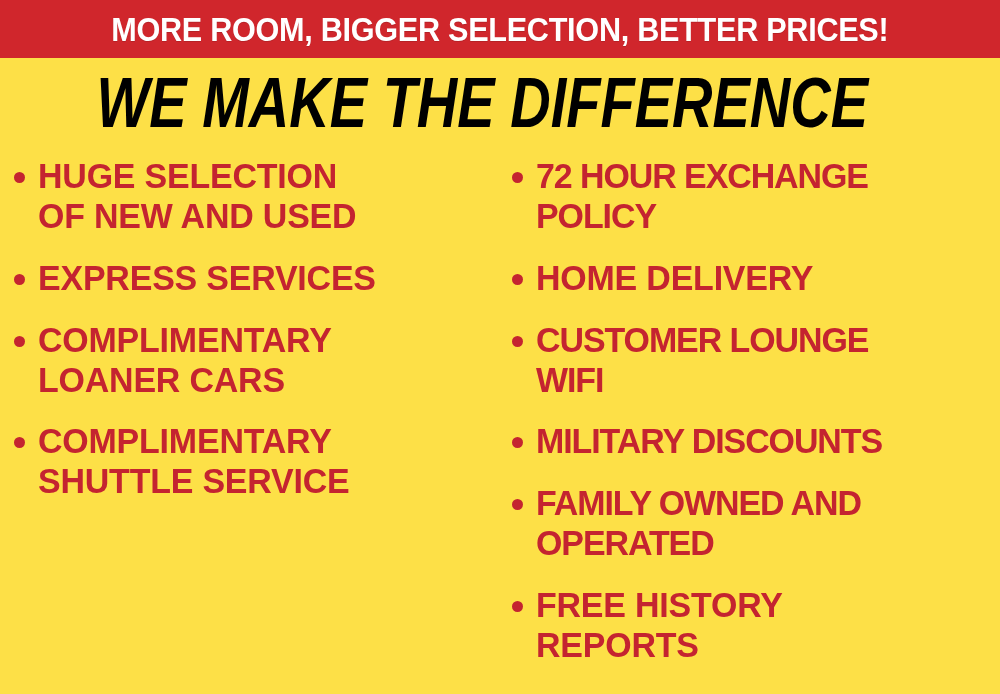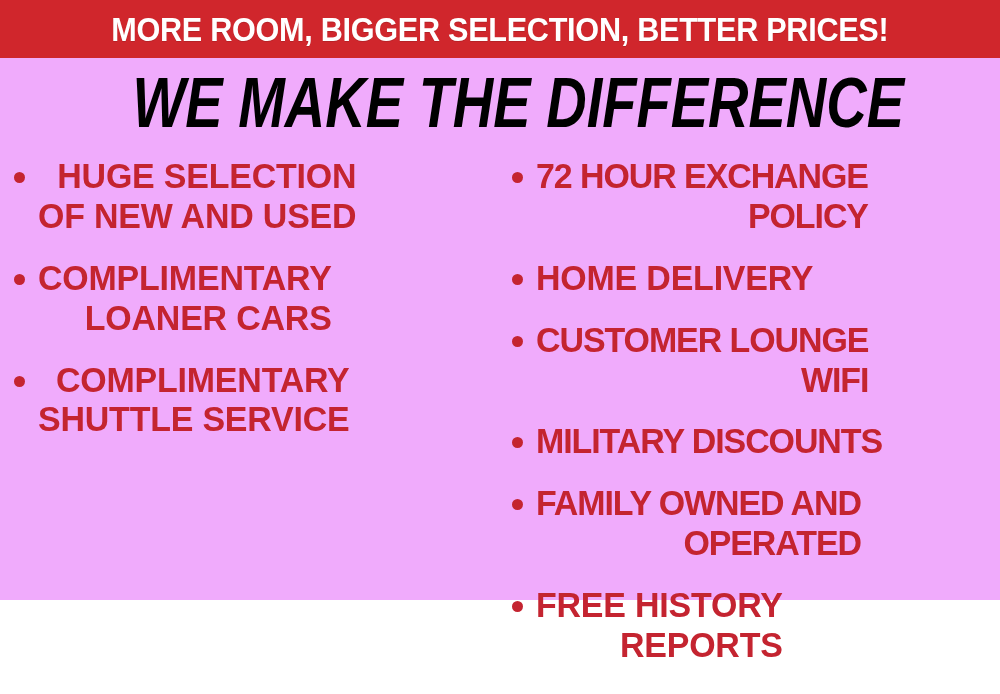--- a/index.html
+++ b/index.html
@@ -8,22 +8,22 @@
     width:1000px;
     height:694px;
     background:#ffffff;
     font-family:"Liberation Sans", sans-serif;
     overflow:hidden;
   }
 
   #poster {
     position:relative;
     width:1000px;
-    height:600px;
-    background:#f0abfc;
+    height:694px;
+    background:#fde047;
     padding-left:12px;
   }
 
   
   .banner {
     position:absolute;
     left:0; top:0;
     width:1000px;
     height:58px;
     background:#d0262c;
@@ -46,21 +46,21 @@
   }
 
   
   .headline-wrap {
     position:absolute;
     left:0; top:62px;
     width:1000px;
     height:82px;
     display:flex;
     align-items:center;
-    justify-content:flex-end;
+    justify-content:flex-start;
     overflow:hidden;
   }
   .headline {
     color:#000000;
     font-family:"Liberation Sans", sans-serif;
     font-weight:bold;
     font-style:italic;
     font-size:70px;
     line-height:1;
     letter-spacing:0px;
@@ -73,21 +73,20 @@
   .columns {
     position:absolute;
     left:0; top:156px;
     width:1000px;
     height:538px;
   }
   .col {
     position:absolute;
     top:0;
     height:538px;
-    text-align:right;
   }
   .col-left  { left:14px;  width:492px; }
   .col-right { left:512px; width:498px; }
 
   .bullet-item {
     display:flex;
     align-items:flex-start;
     margin-bottom:22px;
   }
   .dot {
@@ -131,20 +130,24 @@
   <div class="columns">
 
     <div class="col col-left">
 
       <div class="bullet-item">
         <span class="dot"></span>
         <span class="bullet-text">HUGE SELECTION
 OF NEW AND USED</span>
       </div>
 
+      <div class="bullet-item">
+        <span class="dot"></span>
+        <span class="bullet-text">EXPRESS SERVICES</span>
+      </div>
 
 
       <div class="bullet-item">
         <span class="dot"></span>
         <span class="bullet-text">COMPLIMENTARY
 LOANER CARS</span>
       </div>
 
       <div class="bullet-item">
         <span class="dot"></span>

